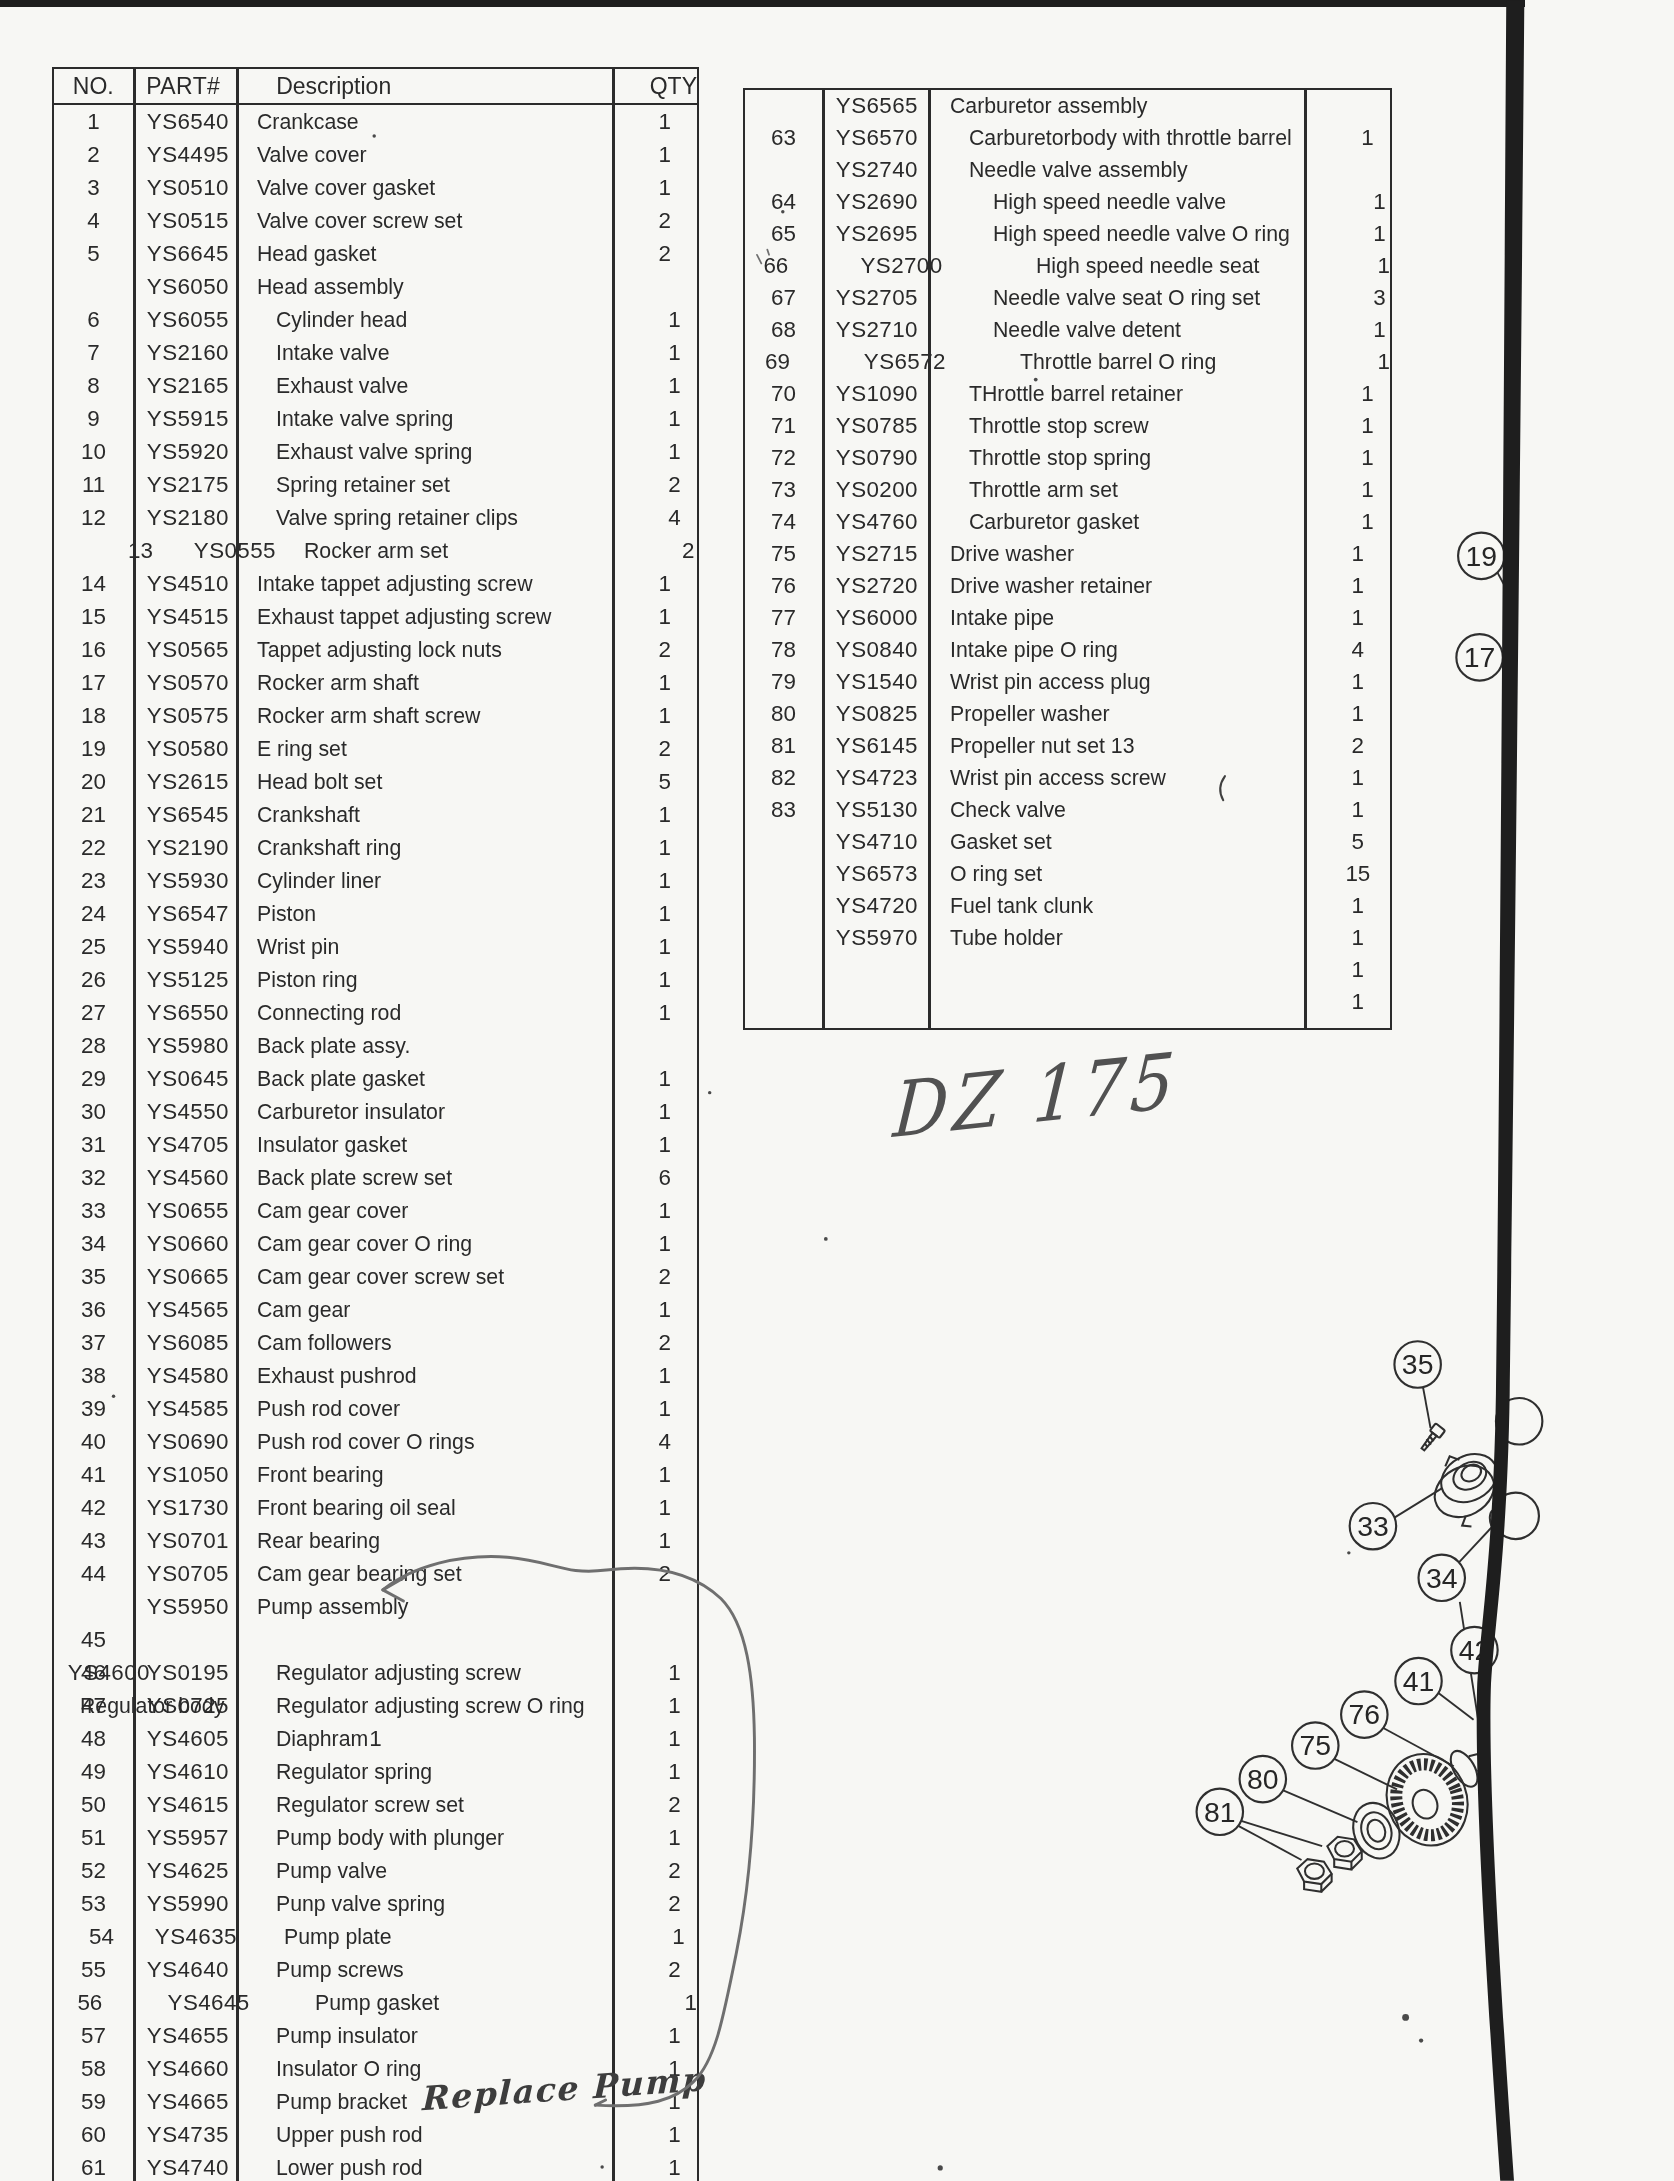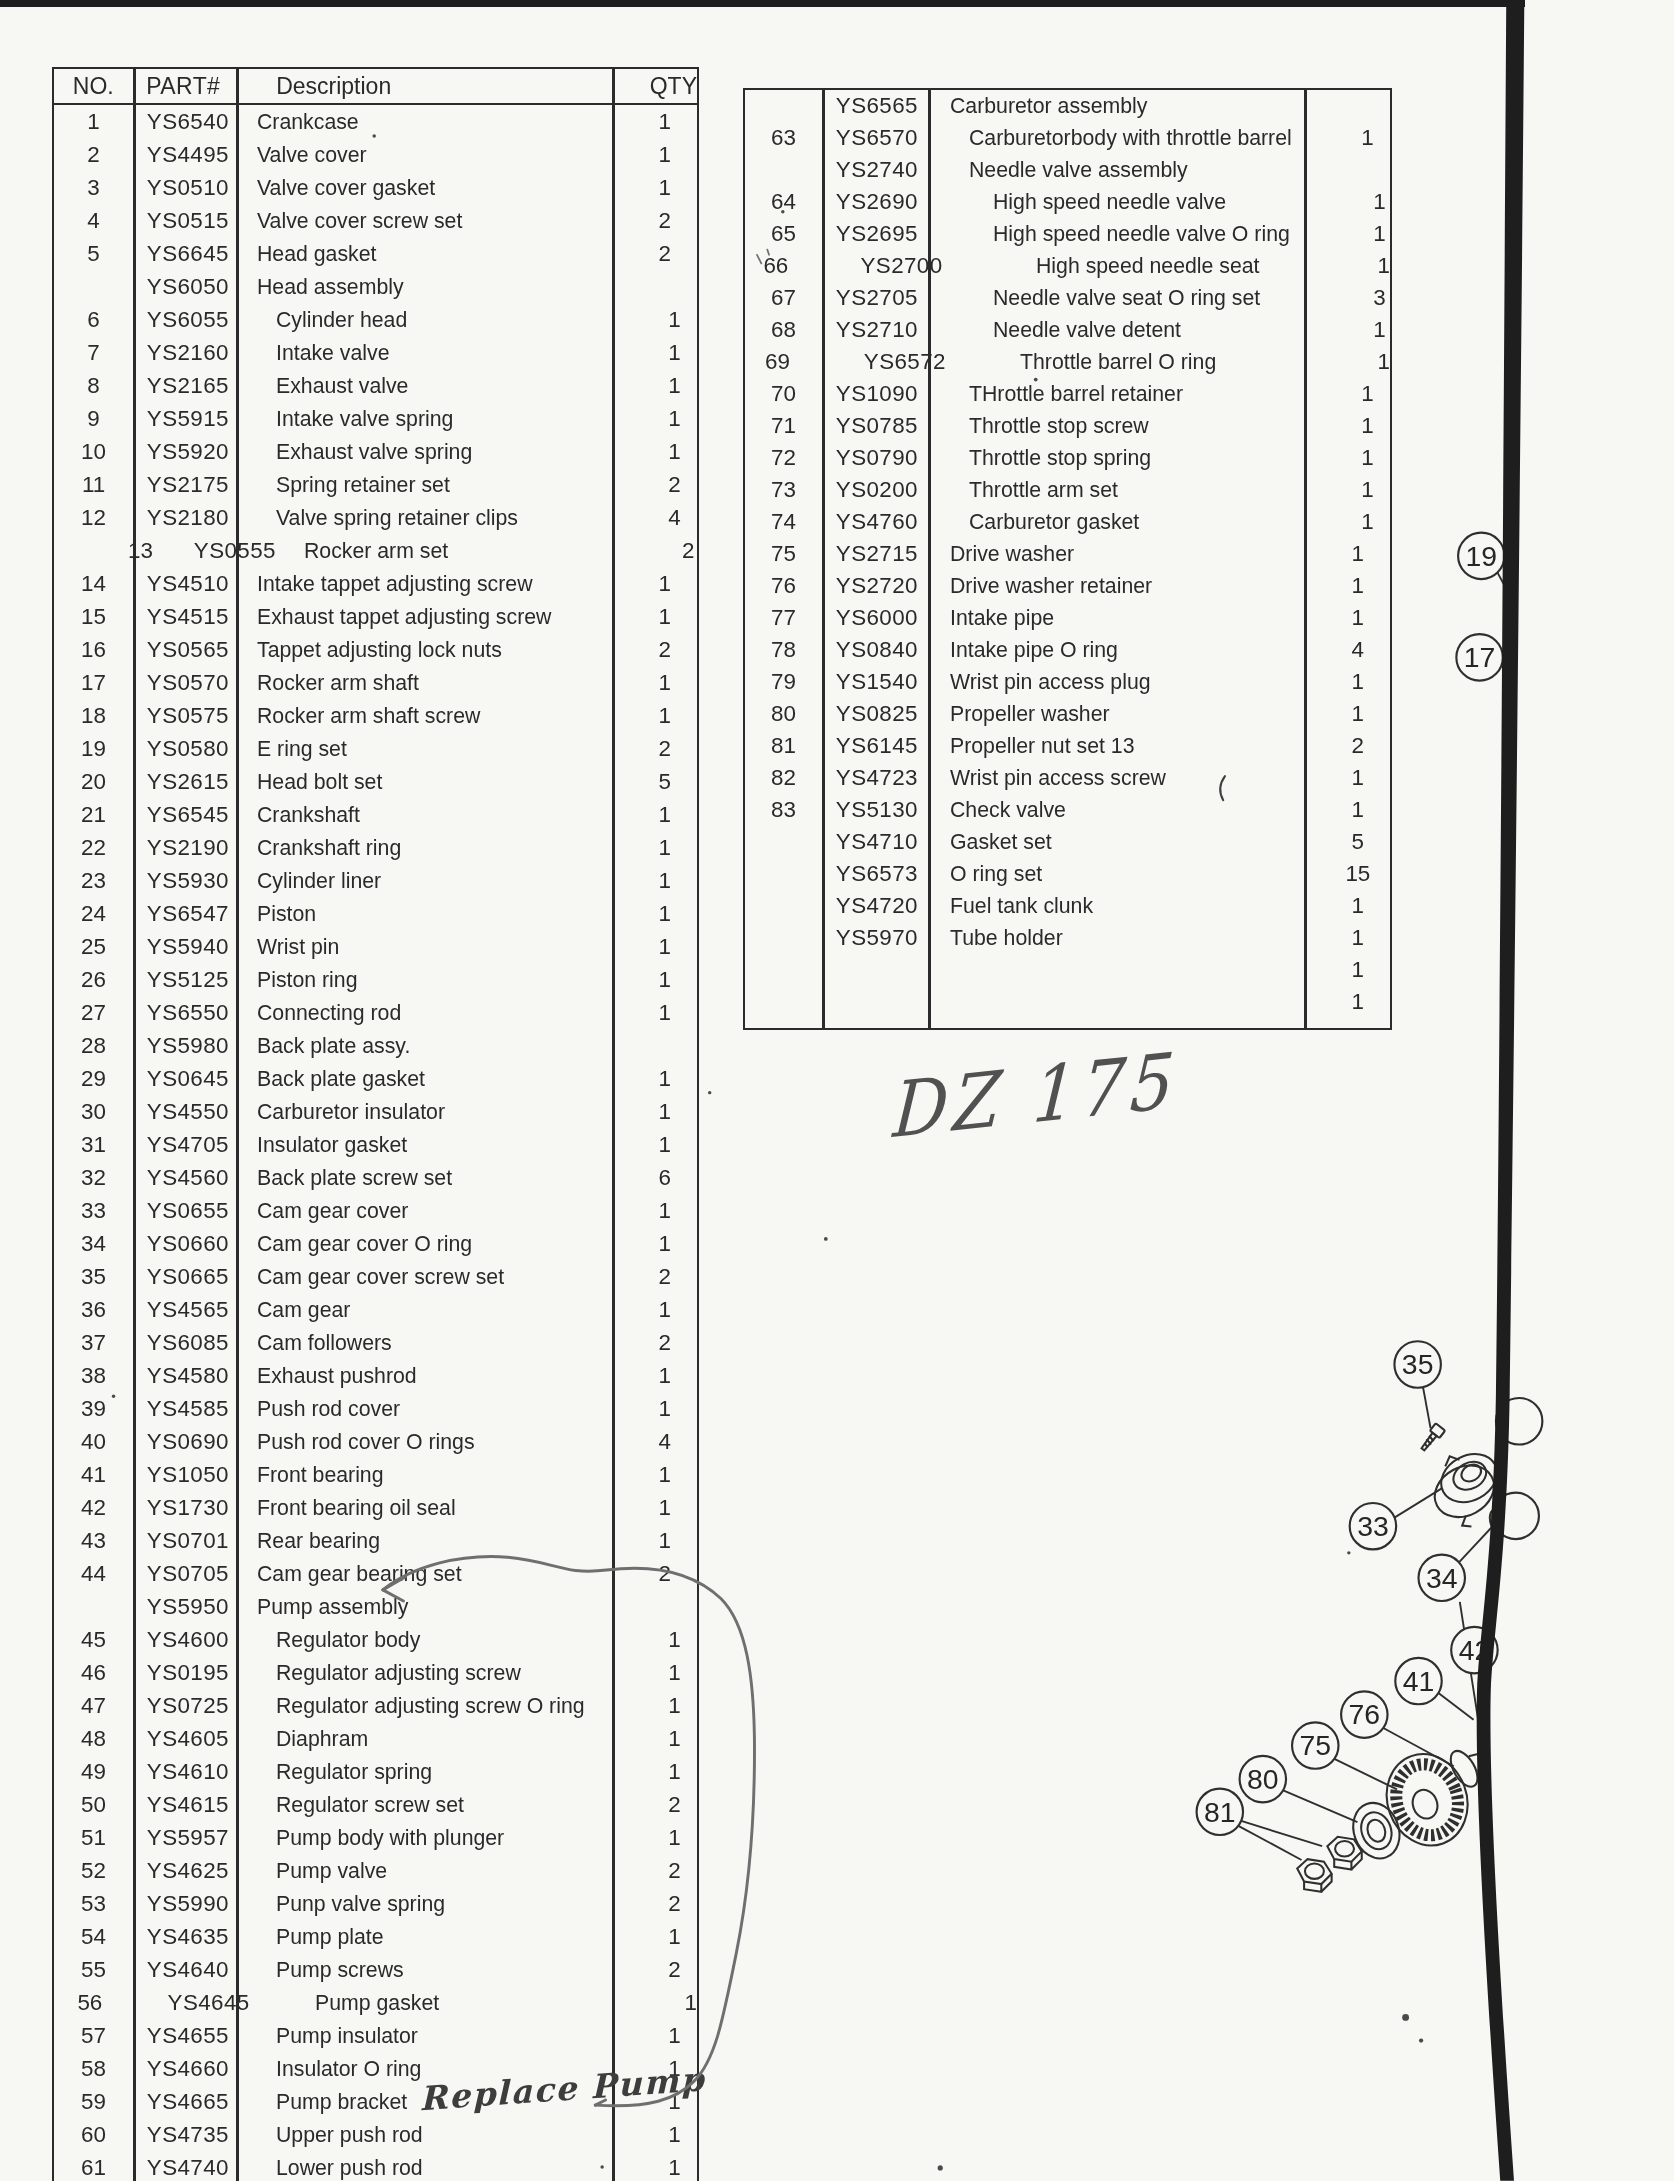--- a/index.html
+++ b/index.html
@@ -321,21 +321,21 @@
       <div class="c-part">YS0705</div>
       <div class="c-desc ind0"><span class="cond">Cam gear bearing set</span></div>
       <div class="c-qty">2</div>
     </div>
         <div class="row" style="height: 33px; line-height: 33px;">
       <div class="c-no"></div>
       <div class="c-part">YS5950</div>
       <div class="c-desc ind0"><span class="cond">Pump assembly</span></div>
       <div class="c-qty"></div>
     </div>
-        <div class="row" style="height: 33px; line-height: 33px;">
+        <div class="row" style="height: 33px; line-height: 33px; flex-direction: column;">
       <div class="c-no">45</div>
       <div class="c-part">YS4600</div>
       <div class="c-desc ind1"><span class="cond">Regulator body</span></div>
       <div class="c-qty">1</div>
     </div>
         <div class="row" style="height: 33px; line-height: 33px;">
       <div class="c-no">46</div>
       <div class="c-part">YS0195</div>
       <div class="c-desc ind1"><span class="cond">Regulator adjusting screw</span></div>
       <div class="c-qty">1</div>
@@ -375,21 +375,21 @@
       <div class="c-part">YS4625</div>
       <div class="c-desc ind1"><span class="cond">Pump valve</span></div>
       <div class="c-qty">2</div>
     </div>
         <div class="row" style="height: 33px; line-height: 33px;">
       <div class="c-no">53</div>
       <div class="c-part">YS5990</div>
       <div class="c-desc ind1"><span class="cond">Punp valve spring</span></div>
       <div class="c-qty">2</div>
     </div>
-        <div class="row" style="height: 33px; line-height: 33px;">
+        <div class="row" style="height: 33px; line-height: 33px; padding-left: 8px;">
       <div class="c-no">54</div>
       <div class="c-part">YS4635</div>
       <div class="c-desc ind1"><span class="cond">Pump plate</span></div>
       <div class="c-qty">1</div>
     </div>
         <div class="row" style="height: 33px; line-height: 33px;">
       <div class="c-no">55</div>
       <div class="c-part">YS4640</div>
       <div class="c-desc ind1"><span class="cond">Pump screws</span></div>
       <div class="c-qty">2</div>

